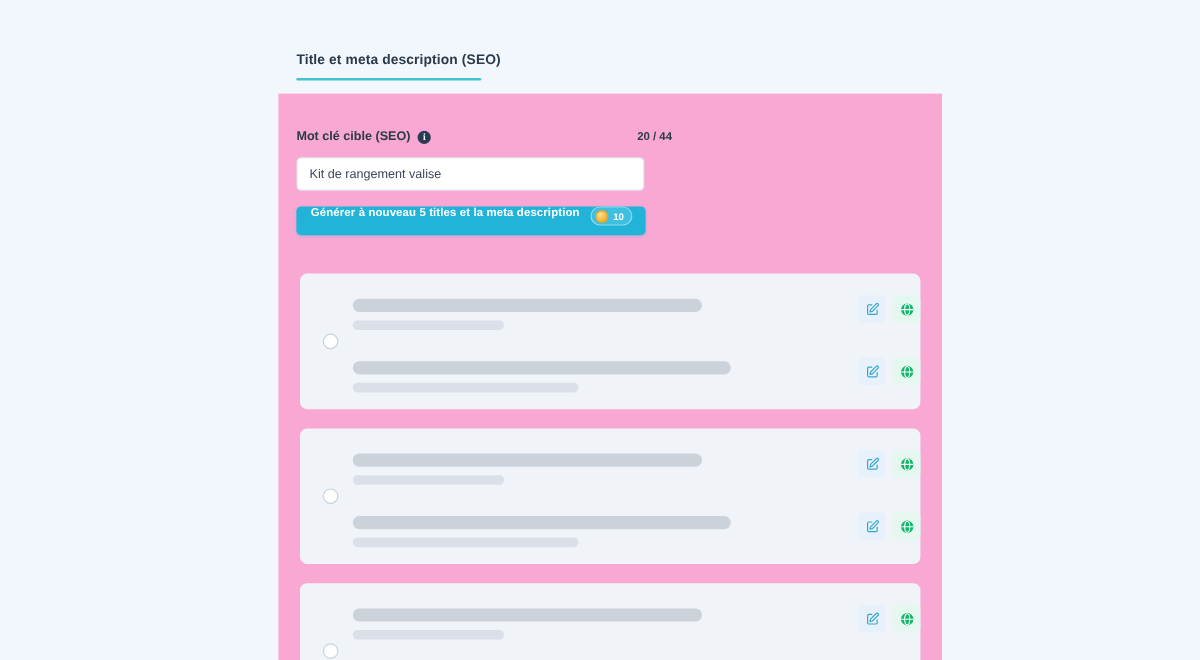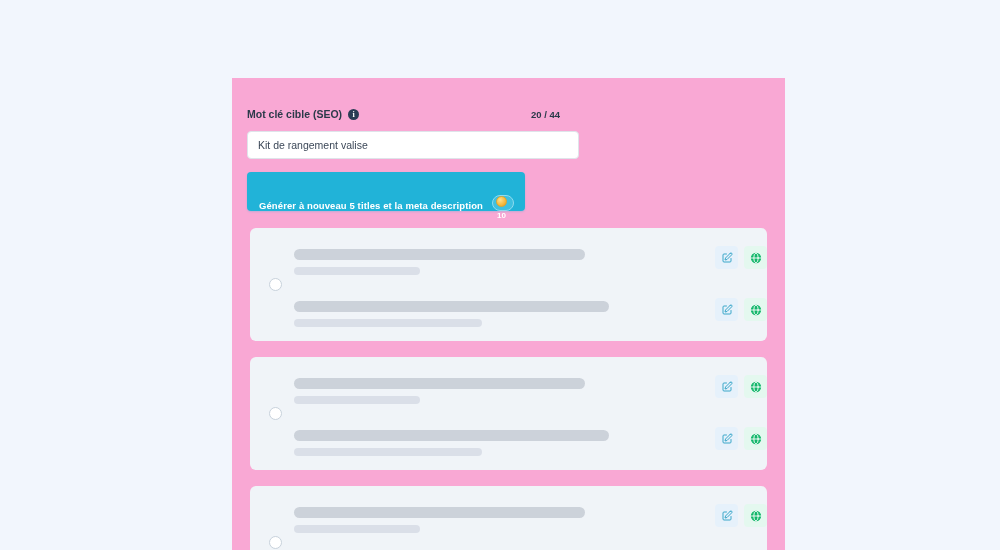--- a/index.html
+++ b/index.html
@@ -102,44 +102,44 @@
   }
 
   .counter {
     font-size: 9.5px;
     font-weight: bold;
     color: #2b3a4a;
     white-space: nowrap;
   }
 
   .text-input {
-    width: 332px;
+    width: 290px;
     height: 28px;
     border: 1px solid #dfe4ea;
     border-radius: 4px;
     background: #ffffff;
     padding: 0 10px;
     font-family: "Liberation Sans", sans-serif;
     font-size: 10.5px;
     color: #3c4858;
     outline: none;
   }
 
   
   .gen-button {
     position: absolute;
     left: 15px;
     top: 94px;
-    height: 39px;
+    height: 24px;
     min-width: 277px;
     background: #21b3d8;
     border: none;
     border-radius: 4px;
     display: flex;
-    align-items: flex-end;
+    align-items: flex-start;
     gap: 9px;
     padding: 0 11px 0 12px;
     cursor: pointer;
     box-shadow: 0 1px 2px rgba(33,179,216,0.25);
   }
 
   .gen-button-label {
     font-size: 9.5px;
     font-weight: bold;
     color: #ffffff;
@@ -149,21 +149,20 @@
 
   .credit-badge {
     display: flex;
     align-items: center;
     gap: 4px;
     background: #3fc0e0;
     border: 1px solid #8fdcef;
     border-radius: 9px;
     height: 16px;
     padding: 0 6px 0 3px;
-    flex-direction: column;
   }
 
   .coin-icon {
     width: 11px;
     height: 11px;
     border-radius: 50%;
     background: radial-gradient(circle at 35% 32%, #ffe08a 0%, #f5b83d 60%, #e09a21 100%);
     border: 1px solid #e0a52c;
     flex: 0 0 auto;
   }
@@ -260,20 +259,24 @@
   .w-main-a { width: 291px; }
   .w-sub-a  { width: 126px; }
   .w-main-b { width: 315px; }
   .w-sub-b  { width: 188px; }
 </style>
 </head>
 <body>
 
 <div class="page">
 
+  <div class="tab-bar">
+    <div class="tab-label">Title et meta description (SEO)</div>
+    <div class="tab-underline"></div>
+  </div>
 
   <div class="panel">
 
     <div class="field-block">
       <div class="field-head">
         <div class="field-label-wrap">
           <span class="field-label">Mot clé cible (SEO)</span>
           <span class="info-icon">i</span>
         </div>
         <span class="counter">20 / 44</span>

